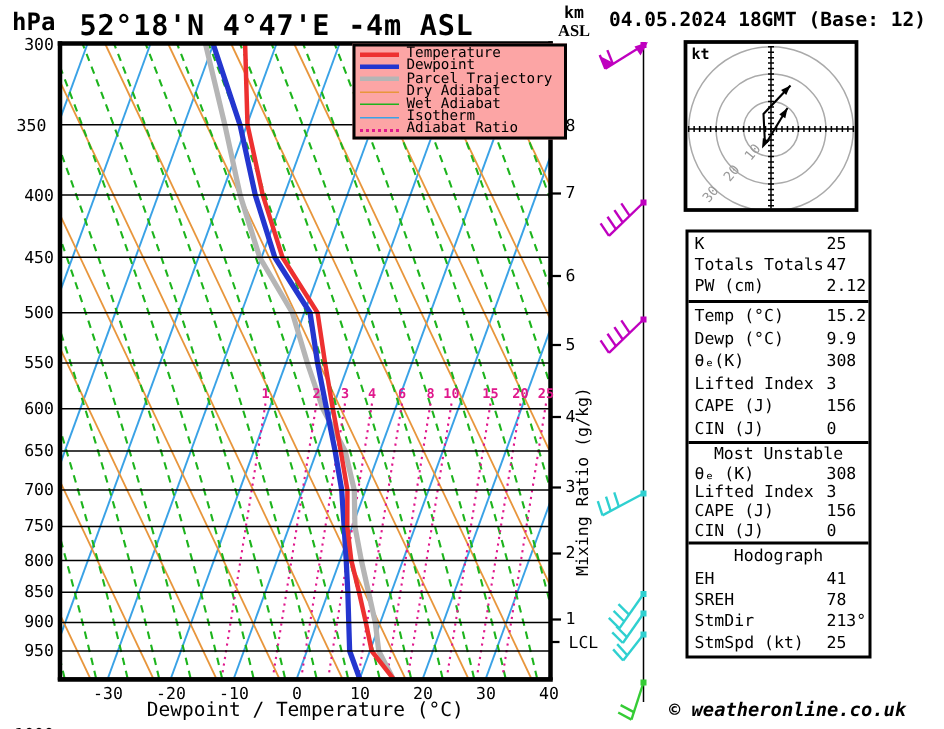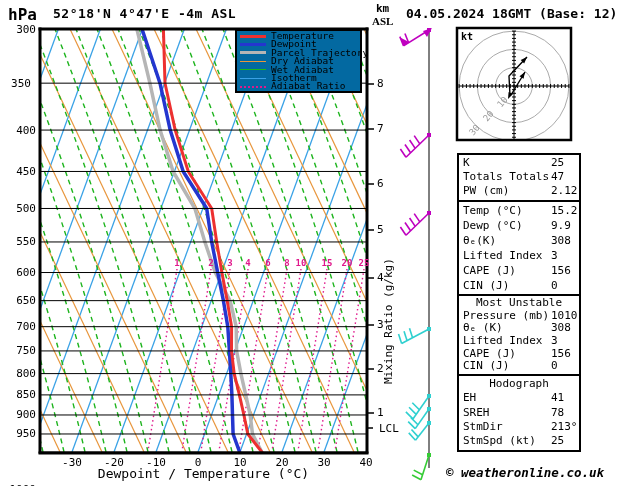--- a/index.html
+++ b/index.html
@@ -5,22 +5,22 @@
   html,body{margin:0;padding:0;}
   body{width:629px;height:486px;position:relative;background:#fff;
        font-family:"DejaVu Sans Mono",monospace;color:#000;overflow:hidden;}
   #skewt-svg{position:absolute;left:0;top:0;}
   .abs{position:absolute;white-space:nowrap;}
   .b{font-weight:bold;}
   .plabel{width:30px;text-align:right;font-size:11px;}
   .tlabel{width:36px;text-align:center;font-size:11px;}
   .klabel{font-size:11px;}
   .mrlabel{width:18px;text-align:center;font-size:9px;font-weight:bold;color:#e0188c;}
-  #legend{left:235px;top:29px;width:127px;height:64px;border:2px solid #000;
-          background:#0369a1;box-sizing:border-box;padding:1px 0 0 3px;z-index:5;text-align:center;}
+  #legend{left:235px;top:29px;width:143px;height:64px;border:2px solid #000;
+          background:#fca5a5;box-sizing:border-box;padding:1px 0 0 3px;z-index:5;text-align:center;}
   .leg-row{display:flex;align-items:center;height:8.4px;}
   .leg-swatch{width:26px;margin-right:5px;flex:none;}
   .leg-label{font-size:9.5px;line-height:8.4px;}
   #indices{left:457px;top:153px;width:124px;border:2px solid #000;background:#fff;
            box-sizing:border-box;font-size:11px;}
   .sect{border-top:2px solid #000;padding:1px 0;}
   .sect:first-child{border-top:none;}
   .sect-title{text-align:center;}
   .irow{position:relative;padding-left:4px;}
   .ival{position:absolute;left:92px;top:0;}
@@ -283,21 +283,21 @@
         <polygon points="527,57 524.1588184567395,63.397475083049244 520.7055778918176,60.0627194327957" fill="#000"></polygon>
         <line x1="511" y1="95" x2="525" y2="72" stroke="#000" stroke-width="1.4"></line>
         <polygon points="525,72 523.5510149516919,78.84838976181842 519.4799012926485,76.30447560814281" fill="#000"></polygon>
         <polygon points="508,99 508.60357576982875,92.02607024052611 512.9543691125941,94.05487849530738" fill="#000"></polygon>
       </g>
       <rect x="457" y="28" width="114" height="112" fill="none" stroke="#000" stroke-width="2.5"></rect>
     </g>
   </svg>
 
 <div class="abs b" style="left:8px;top:5px;font-size:16px;">hPa</div>
-<div class="abs b" style="left:53px;top:6px;font-size:13px;letter-spacing:0.5px;">52°18'N 4°47'E -4m ASL</div>
+<div class="abs b" style="left:53px;top:6px;font-size:19px;letter-spacing:0.5px;">52°18'N 4°47'E -4m ASL</div>
 <div class="abs b" style="left:406px;top:6px;font-size:13px;">04.05.2024 18GMT (Base: 12)</div>
 
 <div class="abs b" style="left:376px;top:2px;font-size:11px;">km</div>
 <div class="abs b" style="left:372px;top:15px;font-size:11px;font-family:Liberation Serif, serif;">ASL</div>
 
 <div id="legend" class="abs">
     <div class="leg-row">
       <span class="leg-swatch" style="height: 3px; background: rgb(237, 48, 48);"></span>
       <span class="leg-label">Temperature</span>
     </div>
@@ -344,21 +344,20 @@
   <div class="sect s2">
       <div class="irow"><span>Temp (°C)</span><span class="ival">15.2</span></div>
       <div class="irow"><span>Dewp (°C)</span><span class="ival">9.9</span></div>
       <div class="irow"><span>θₑ(K)</span><span class="ival">308</span></div>
       <div class="irow"><span>Lifted Index</span><span class="ival">3</span></div>
       <div class="irow"><span>CAPE (J)</span><span class="ival">156</span></div>
       <div class="irow"><span>CIN (J)</span><span class="ival">0</span></div>
     </div>
   <div class="sect s3">
       <div class="sect-title">Most Unstable</div>
-      <div class="irow"><span>Pressure (mb)</span><span class="ival">1010</span></div>
       <div class="irow"><span>θₑ (K)</span><span class="ival">308</span></div>
       <div class="irow"><span>Lifted Index</span><span class="ival">3</span></div>
       <div class="irow"><span>CAPE (J)</span><span class="ival">156</span></div>
       <div class="irow"><span>CIN (J)</span><span class="ival">0</span></div>
     </div>
   <div class="sect s4">
       <div class="sect-title">Hodograph</div>
       <div class="irow"><span>EH</span><span class="ival">41</span></div>
       <div class="irow"><span>SREH</span><span class="ival">78</span></div>
       <div class="irow"><span>StmDir</span><span class="ival">213°</span></div>

